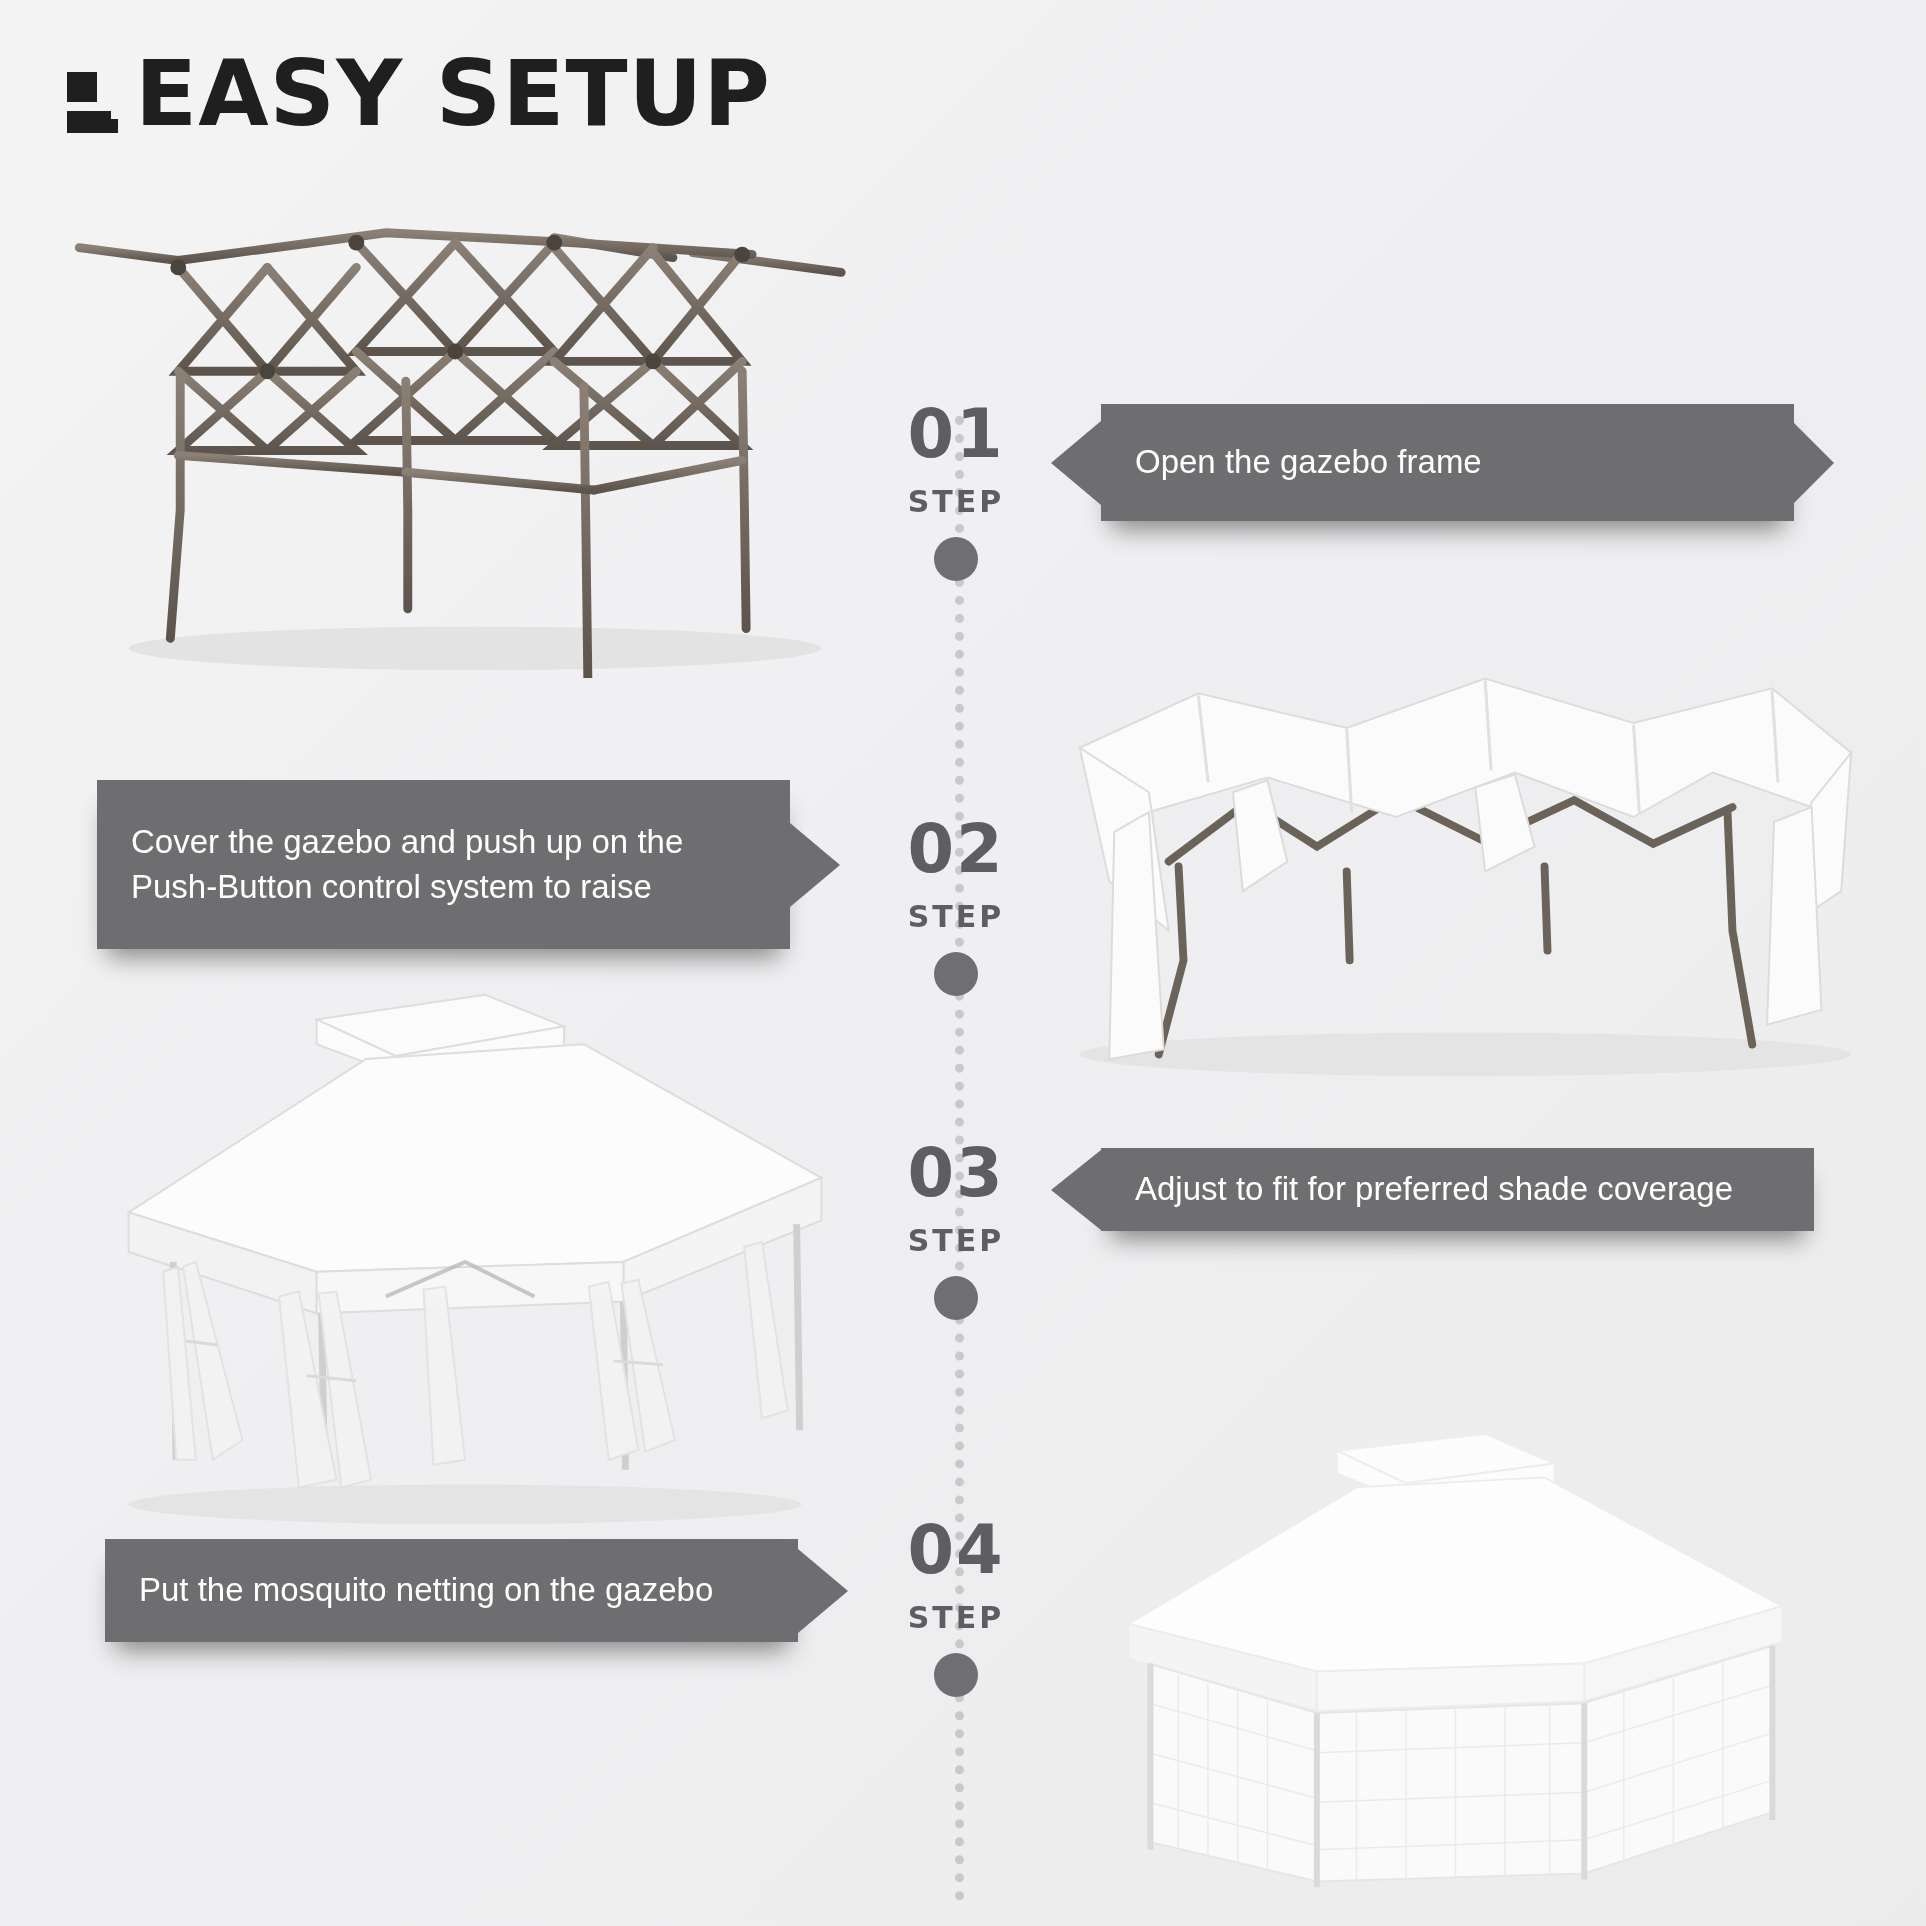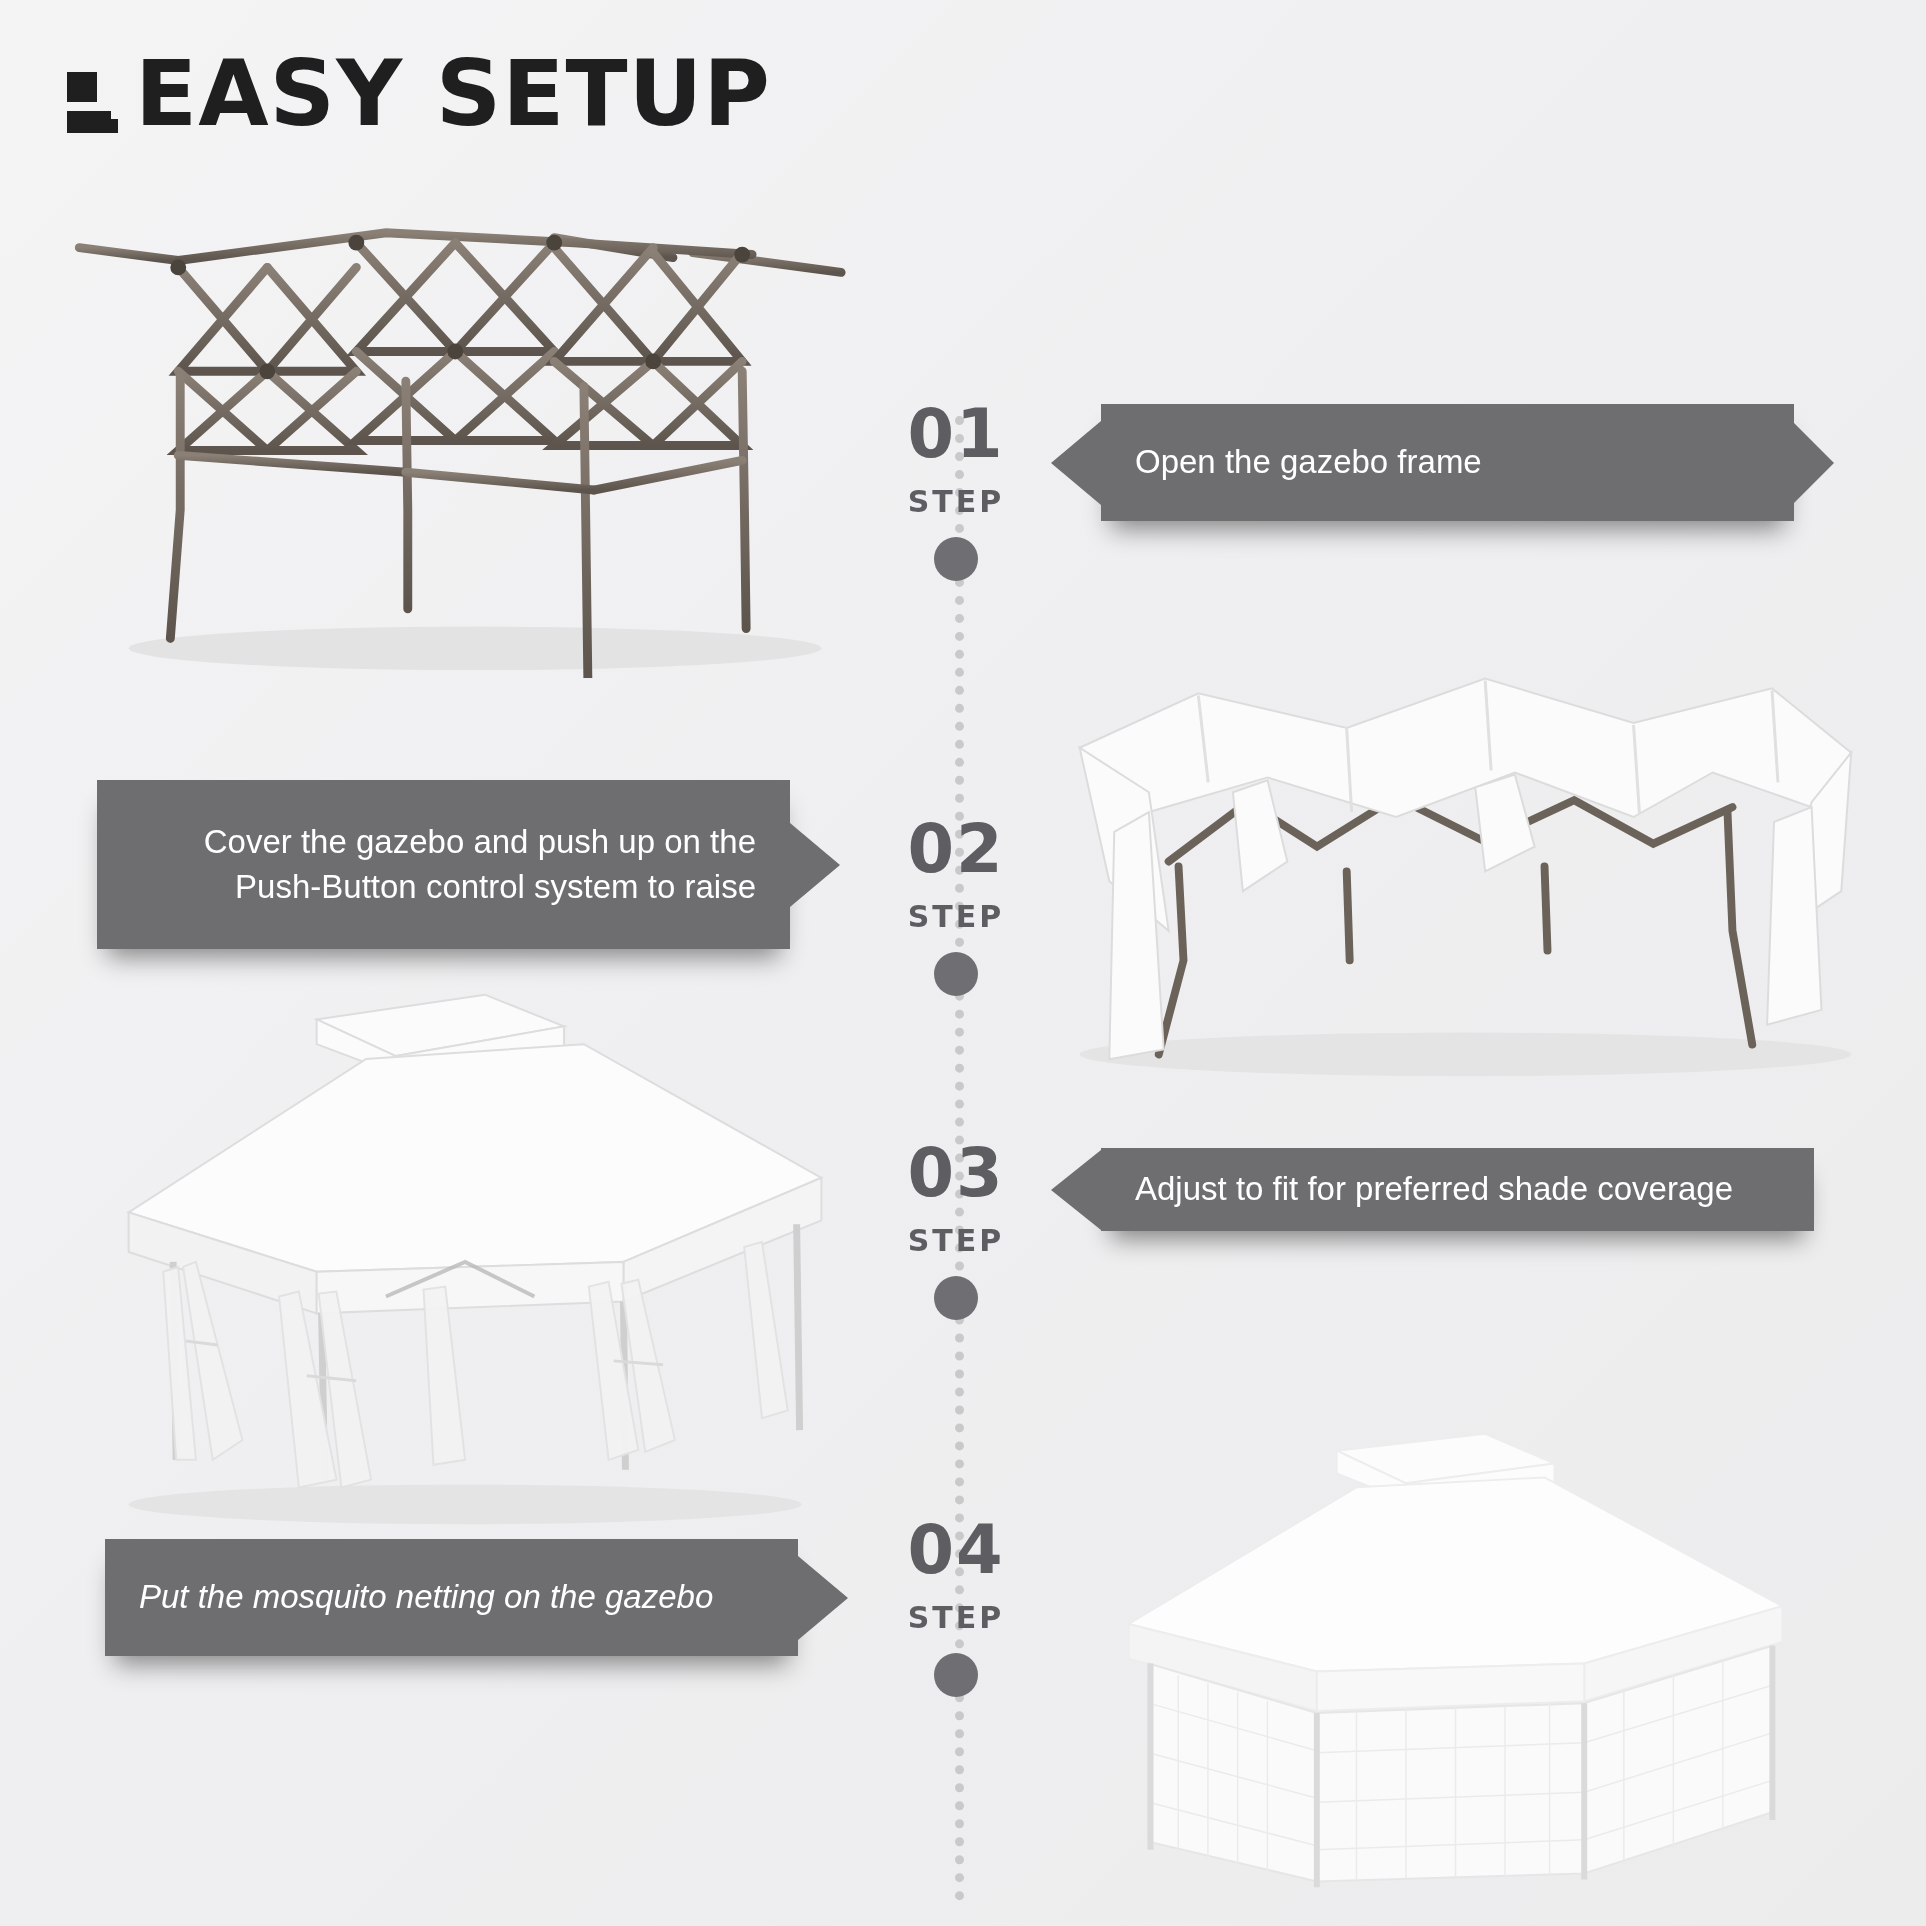--- a/index.html
+++ b/index.html
@@ -118,21 +118,20 @@
     color: #ffffff;
     display: flex;
     align-items: center;
     box-shadow: 0 18px 24px -10px rgba(0,0,0,0.45);
   }
   .callout .txt {
     font-size: 33px;
     line-height: 1.35;
     padding: 26px 34px;
     font-family: "Liberation Sans", sans-serif;
-    text-align: right;
   }
   .callout.right-arrow::after {
     content: "";
     position: absolute;
     right: -40px;
     top: 50%;
     transform: translateY(-50%);
     border-top: 40px solid transparent;
     border-bottom: 40px solid transparent;
     border-left: 40px solid #6e6e71;
@@ -378,21 +377,21 @@
       </g>
     </svg>
   </div>
 
   <div class="step-block" style="left:842px; top:1520px;">
     <div class="step-num">04</div>
     <div class="step-word">STEP</div>
     <div class="step-bullet"></div>
   </div>
 
-  <div class="callout" style="left:105px; top:1539px; width:693px; height:117px;font-style:italic;">
+  <div class="callout" style="left:105px; top:1539px; width:693px; height:103px;">
     <div class="txt">Put the mosquito netting on the gazebo</div>
     <span style="position:absolute; right:-50px; top:50%; transform:translateY(-50%);
                  border-top:42px solid transparent; border-bottom:42px solid transparent;
                  border-left:50px solid #6e6e71;"></span>
   </div>
 
 </div>
 
 
 </body></html>

